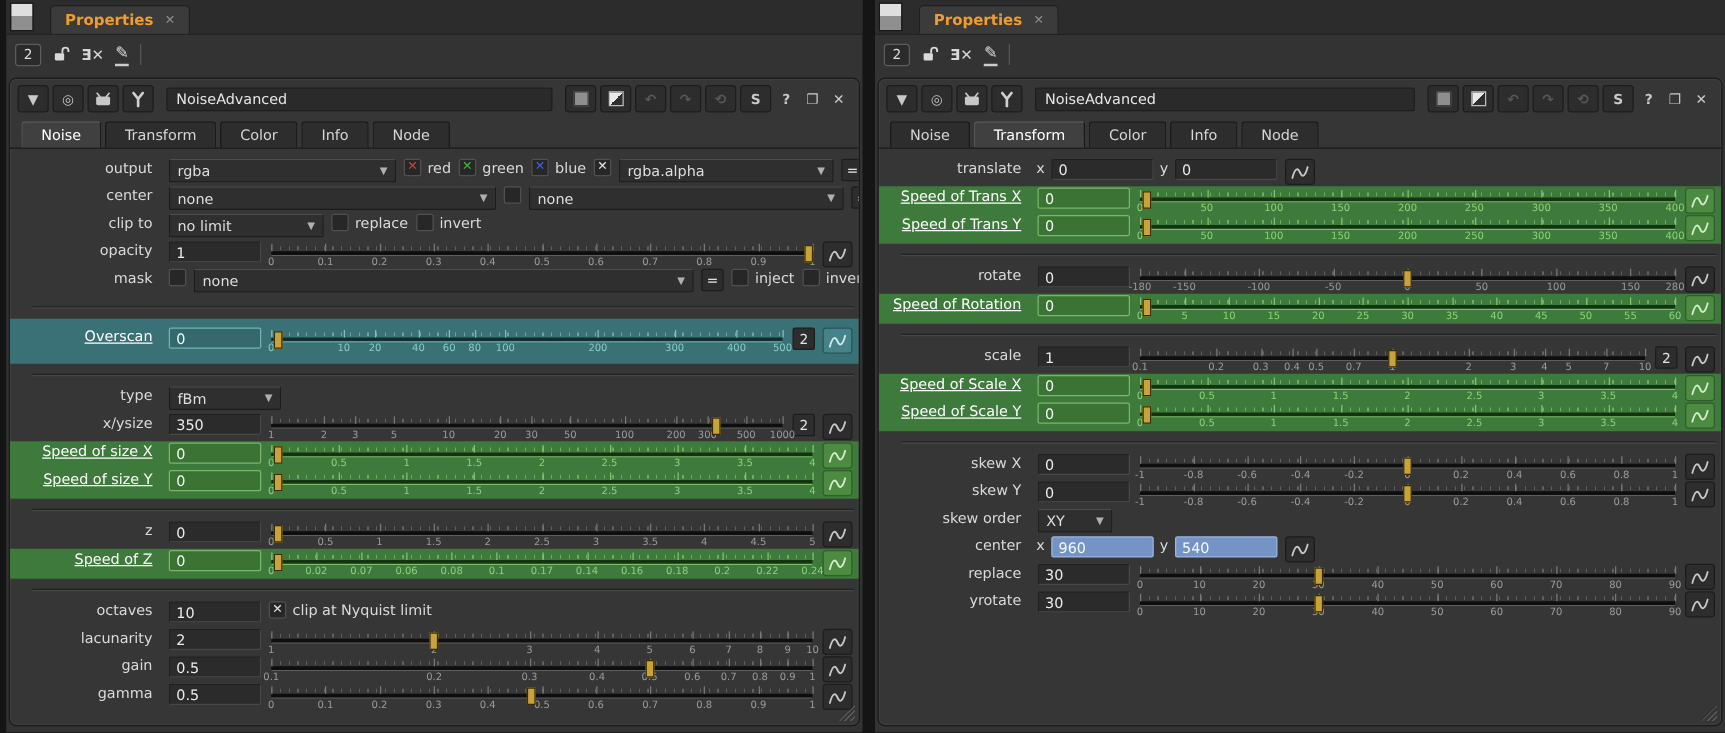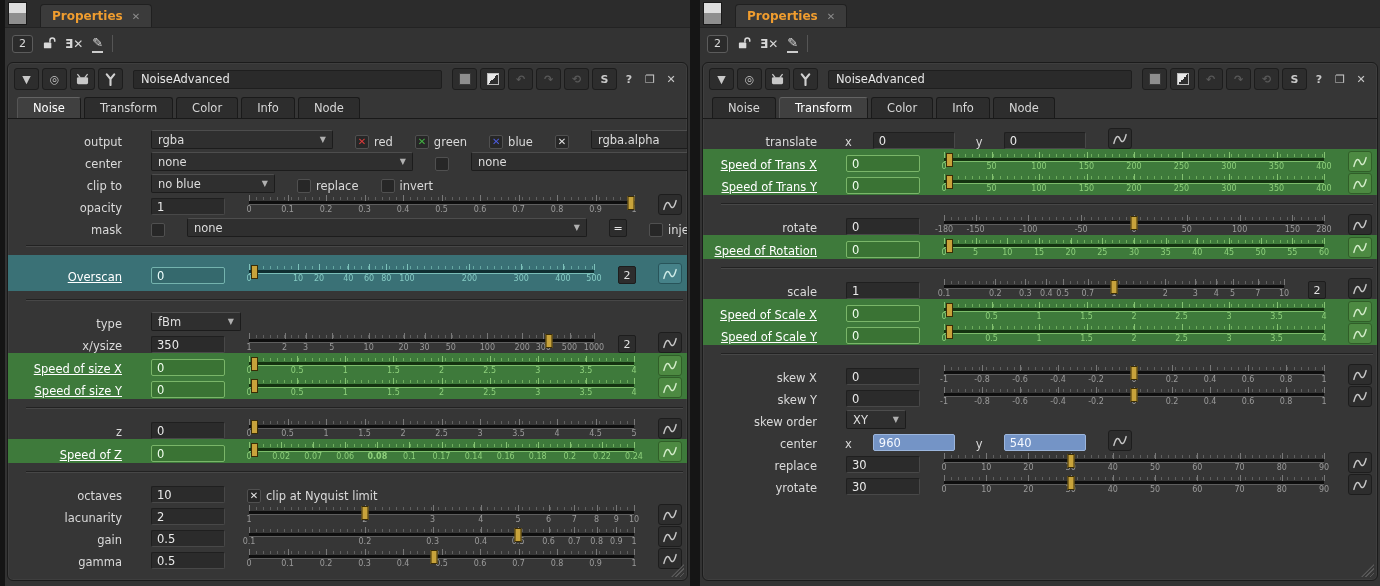--- a/index.html
+++ b/index.html
@@ -46,21 +46,21 @@
   .icon-sq{width:10px;height:10px;background:#8e8e8e;border:1px solid #3a3a3a;}
   .icon-split{width:10px;height:10px;border:1px solid #bdbdbd;
     background:linear-gradient(135deg,#e9e9e9 50%,#2e2e2e 50%);}
 
   .nptabs{display:flex;align-items:flex-end;padding:2px 0 0 9px;border-bottom:1px solid #191919;height:22px;}
   .nptab{height:20px;padding:0 15px;display:flex;align-items:center;color:#d6d6d6;font-size:11.5px;
     background:#2d2d2d;border:1px solid #1a1a1a;border-bottom:none;border-radius:3px 3px 0 0;margin-right:3px;}
   .nptab.active{background:#404040;color:#ffffff;border-top-color:#636363;border-left-color:#555555;}
 
   .npcontent{padding-top:8px;}
-  .prow{display:flex;align-items:flex-end;height:22px;padding-right:5px;gap:22px;}
+  .prow{display:flex;align-items:flex-start;height:22px;padding-right:5px;gap:6px;}
   .prow-label{width:114px;text-align:right;padding-right:7px;color:#dadada;font-size:11.5px;
     white-space:nowrap;flex:none;}
   .tlabel{color:#dadada;font-size:11.5px;margin:0 -1px;}
 
   .nk-input{height:15px;flex:none;background:#2b2b2b;border:1px solid #1f1f1f;
     border-bottom-color:#484848;border-right-color:#484848;border-radius:2px;color:#eaeaea;
     font-size:11.5px;padding:0 5px;display:flex;align-items:center;}
   .nk-input.sel{background:#7494c6;border-color:#9cb6dd;color:#f6f9ff;}
 
   .nk-dd{height:17px;flex:none;background:#2f2f2f;border:1px solid #1c1c1c;border-top-color:#4d4d4d;
@@ -214,21 +214,21 @@
             </span>
             <div class="nk-dd" style="width: 238px;">
               <span>none</span>
               <span class="arr">▼</span>
             </div>
             <div class="nk-sq">=</div>
           </div>
           <div class="prow">
             <div class="prow-label">clip to</div>
             <div class="nk-dd" style="width: 110px;">
-              <span>no blue</span>
+              <span>no limit</span>
               <span class="arr">▼</span>
             </div>
             <span class="cbwrap">
               <span class="nk-cb"></span>
               <span class="cb-label">replace</span>
             </span>
             <span class="cbwrap">
               <span class="nk-cb"></span>
               <span class="cb-label">invert</span>
             </span>
@@ -489,21 +489,21 @@
                 <div class="sl-groove"></div>
                 <div class="sl-tick" style="left: 0%;"></div>
                 <div class="sl-ticklabel" style="left: 0%;">0</div>
                 <div class="sl-tick" style="left: 8.33333%;"></div>
                 <div class="sl-ticklabel" style="left: 8.33333%;">0.02</div>
                 <div class="sl-tick" style="left: 16.6667%;"></div>
                 <div class="sl-ticklabel" style="left: 16.6667%;">0.07</div>
                 <div class="sl-tick" style="left: 25%;"></div>
                 <div class="sl-ticklabel" style="left: 25%;">0.06</div>
                 <div class="sl-tick" style="left: 33.3333%;"></div>
-                <div class="sl-ticklabel" style="left: 33.3333%; font-weight: bold;">0.08</div>
+                <div class="sl-ticklabel" style="left: 33.3333%;">0.08</div>
                 <div class="sl-tick" style="left: 41.6667%;"></div>
                 <div class="sl-ticklabel" style="left: 41.6667%;">0.1</div>
                 <div class="sl-tick" style="left: 50%;"></div>
                 <div class="sl-ticklabel" style="left: 50%;">0.17</div>
                 <div class="sl-tick" style="left: 58.3333%;"></div>
                 <div class="sl-ticklabel" style="left: 58.3333%;">0.14</div>
                 <div class="sl-tick" style="left: 66.6667%;"></div>
                 <div class="sl-ticklabel" style="left: 66.6667%;">0.16</div>
                 <div class="sl-tick" style="left: 75%;"></div>
                 <div class="sl-ticklabel" style="left: 75%;">0.18</div>

